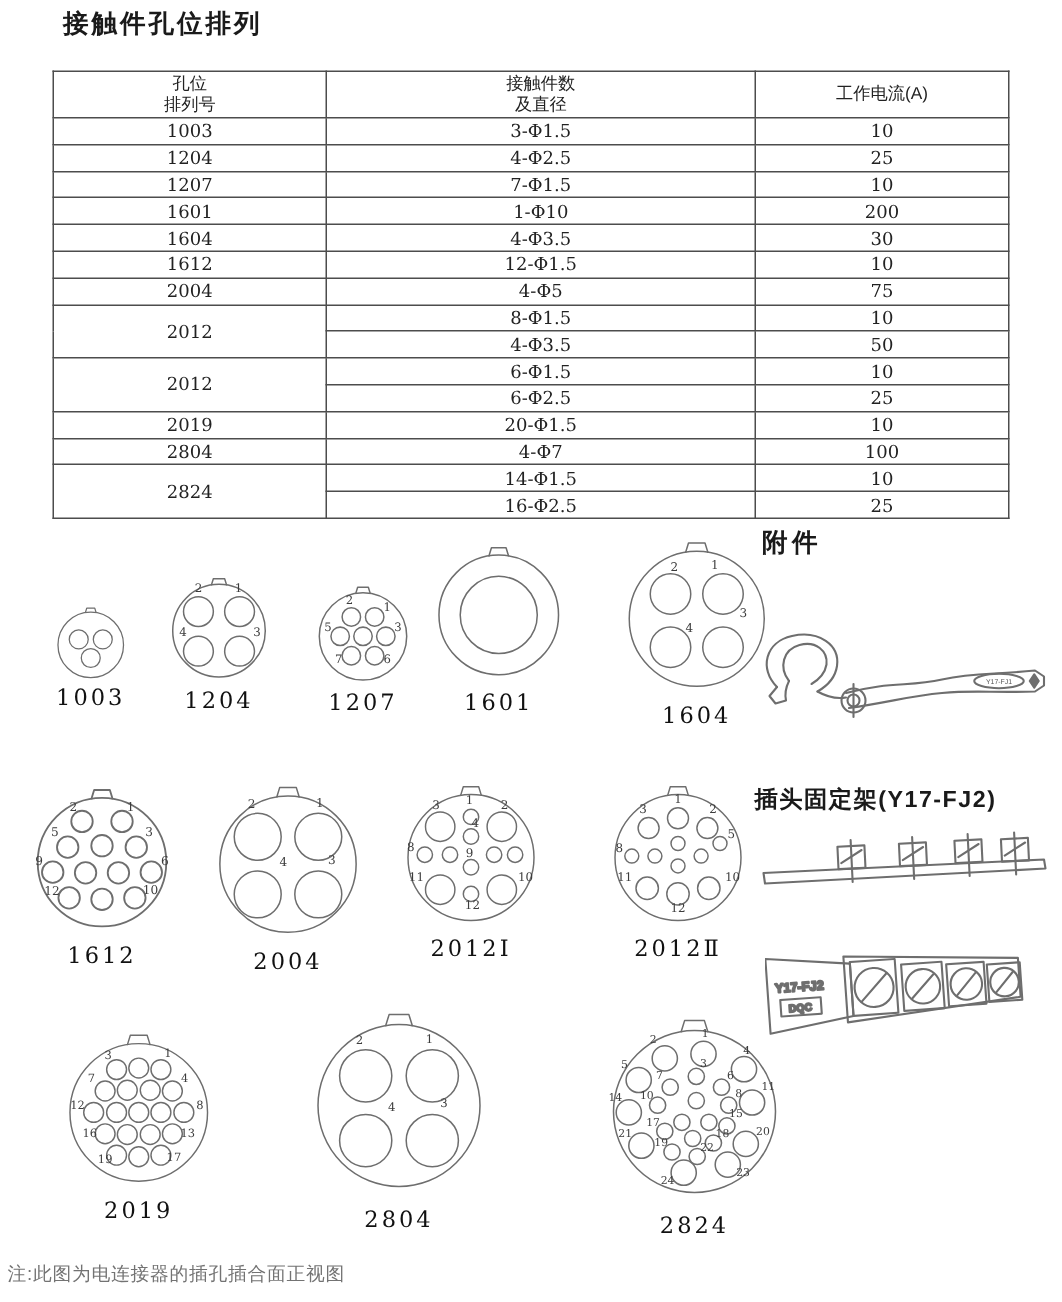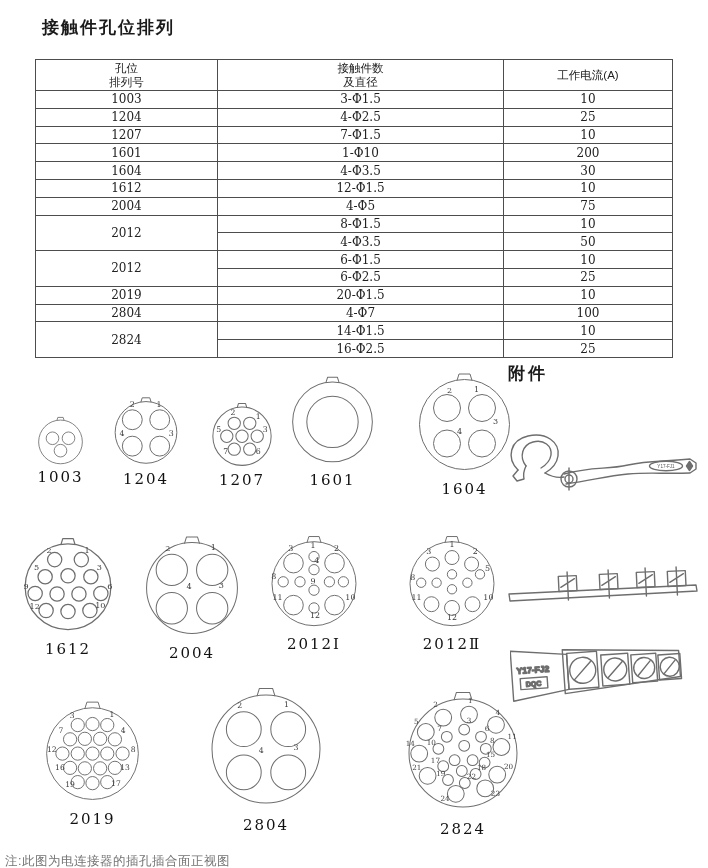--- a/index.html
+++ b/index.html
@@ -1,17 +1,17 @@
 <!DOCTYPE html>
 <html><head>
 <meta charset="utf-8">
 <style>
   html,body{margin:0;padding:0;background:#fff;}
   body{width:708px;height:868px;position:relative;font-family:"Liberation Sans",sans-serif;color:#1a1a1a;overflow:hidden;}
-  .page{position:absolute;inset:0;margin-top:12px;}
+  .page{position:absolute;inset:0;}
   .title{position:absolute;left:42px;top:4px;font-size:17px;font-weight:bold;letter-spacing:2px;margin:0;}
   table.spec{position:absolute;left:35px;top:47px;width:637px;border-collapse:collapse;table-layout:fixed;}
   table.spec th,table.spec td{border:1px solid #4d4d4d;text-align:center;padding:0;}
   table.spec th{font-size:11.5px;font-weight:normal;line-height:14px;height:30px;color:#222;}
   table.spec td{font-size:12px;height:16.8px;font-family:"DejaVu Serif","Liberation Serif",serif;color:#222;}
   .conn{position:absolute;text-align:center;}
   .conn svg{display:block;width:100%;}
   .conn-label{font-family:"DejaVu Serif","Liberation Serif",serif;font-size:15px;letter-spacing:2px;color:#111;margin-top:-2px;white-space:nowrap;}
   #conn-1003{left:35px;top:402px;width:51px;}
   #conn-1204{left:110px;top:381px;width:72px;}
@@ -439,20 +439,21 @@
       <circle cx="67" cy="47" r="8"></circle>
       <circle cx="67" cy="47" r="4"></circle>
       <path d="M 67 36 L 67 58"></path>
       <path d="M 62 42 C 92 34 104 38 126 33 C 148 28 160 30 188 27 L 194 31 L 194 37 L 188 41 C 160 42 148 40 126 42 C 104 44 92 48 64 52"></path>
       <ellipse cx="164" cy="34" rx="16.5" ry="4.8"></ellipse>
       <path d="M 187.5 29.5 L 190.5 34 L 187.5 38.5 L 184.5 34 Z" fill="#6e6e6e"></path>
     </g>
     <text x="164" y="35.8" text-anchor="middle" font-size="4.6" fill="#555" font-family="Liberation Sans, sans-serif">Y17-FJ1</text>
   </svg>
 
+  <div class="acc-sub2">插头固定架(Y17-FJ2)</div>
 
   <svg id="bracket-side" viewBox="0 0 196 48">
     <g class="lineart" stroke-width="1.2">
       <polygon points="3,33 190,24 191,30 4,40"></polygon>
       <g transform="rotate(-2.8 62 30)">
         <rect x="53" y="15" width="18" height="15"></rect>
           <path d="M 55 26 L 69 18"></path>
           <path d="M 62 11 L 62 39"></path>
       </g>
       <g transform="rotate(-2.8 103 28)">

